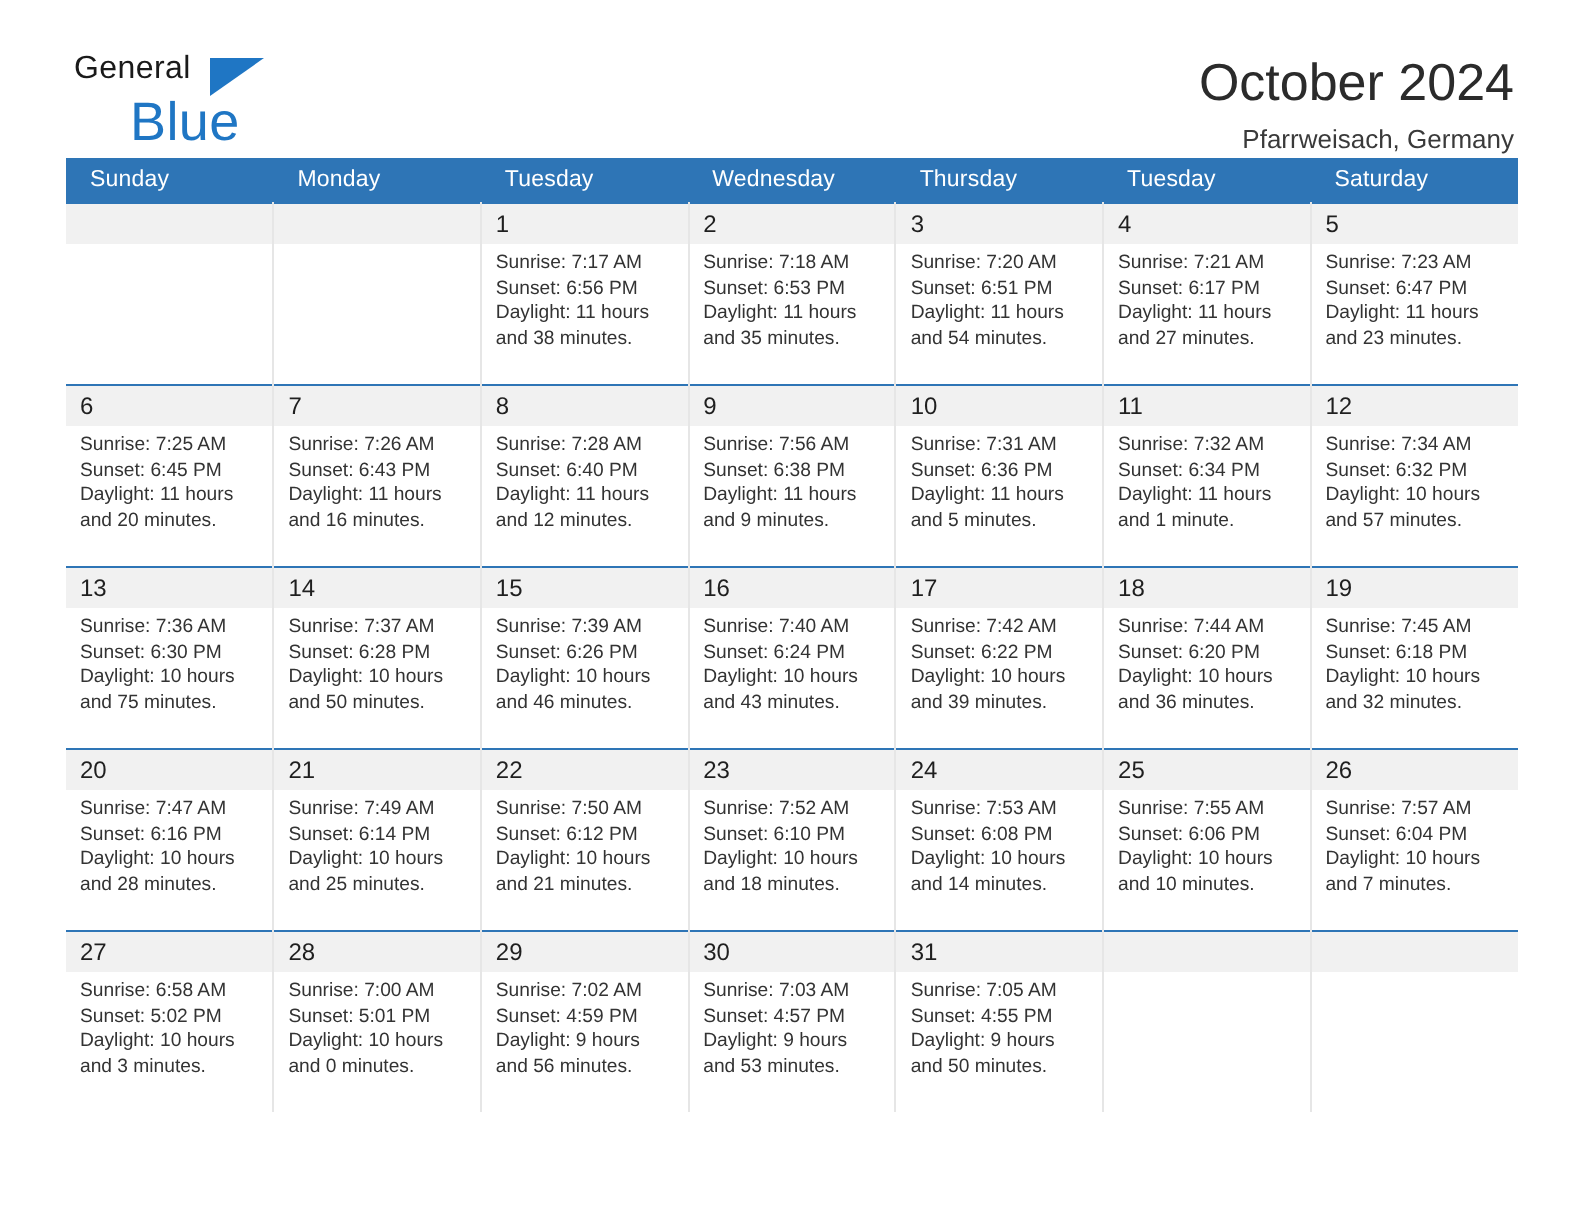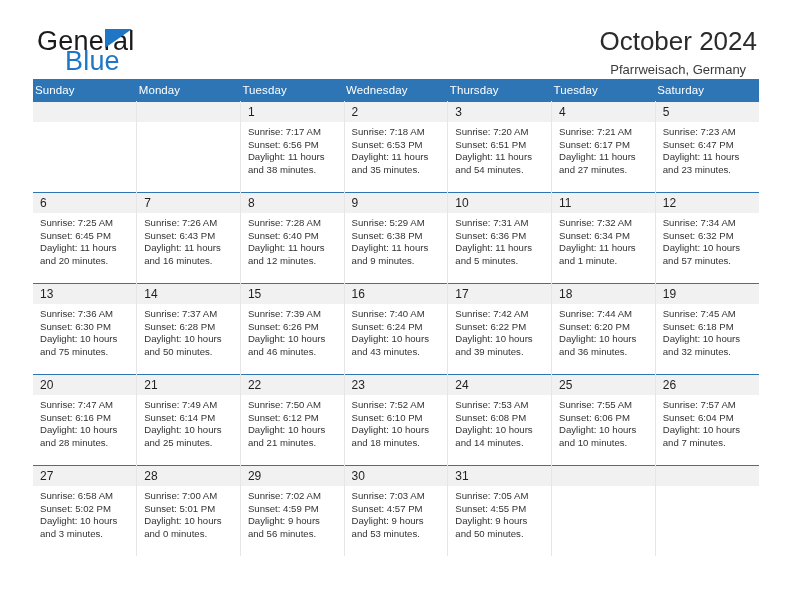--- a/index.html
+++ b/index.html
@@ -34,21 +34,21 @@
   }
   .brand {
     position: relative;
     width: 190px;
     height: 48px;
   }
   .brand-general {
     position: absolute;
     left: 4px;
     top: 0px;
-    font-size: 27px;
+    font-size: 16px;
     letter-spacing: .2px;
     color: #1a1a1a;
     font-family: "Liberation Sans", sans-serif;
   }
   .brand-tri {
     position: absolute;
     left: 72px;
     top: 3px;
     width: 0;
     height: 0;
@@ -57,21 +57,21 @@
   }
   .brand-blue {
     position: absolute;
     left: 32px;
     top: 20px;
     font-size: 27px;
     color: #1f76c4;
     letter-spacing: .2px;
   }
   .titlewrap {
-    text-align: center;
+    text-align: right;
     padding-right: 2px;
   }
   .cal-title {
     font-size: 26px;
     font-weight: normal;
     color: #2b2b2b;
     line-height: 30px;
     margin: 0;
   }
   .cal-sub {
@@ -87,21 +87,21 @@
     width: 726px;
     border-collapse: collapse;
     table-layout: fixed;
   }
   .calendar th {
     background: #2e75b6;
     color: #ffffff;
     font-weight: normal;
     font-size: 11.5px;
     text-align: left;
-    padding: 5px 0 5px 2px;
+    padding: 5px 0 5px 12px;
     border: none;
     letter-spacing: .1px;
   }
   .weekrow {
     border-top: 1.3px solid #2e75b6;
   }
   .daycell {
     vertical-align: top;
     width: 103.7px;
     padding: 0;
@@ -243,21 +243,21 @@
             <div class="dayinfo">
               <div>Sunrise: 7:28 AM</div>
               <div>Sunset: 6:40 PM</div>
               <div>Daylight: 11 hours</div>
               <div>and 12 minutes.</div>
             </div>
           </td>
           <td class="daycell">
             <div class="daynum">9</div>
             <div class="dayinfo">
-              <div>Sunrise: 5:29 AM</div>
+              <div>Sunrise: 7:56 AM</div>
               <div>Sunset: 6:38 PM</div>
               <div>Daylight: 11 hours</div>
               <div>and 9 minutes.</div>
             </div>
           </td>
           <td class="daycell">
             <div class="daynum">10</div>
             <div class="dayinfo">
               <div>Sunrise: 7:31 AM</div>
               <div>Sunset: 6:36 PM</div>

